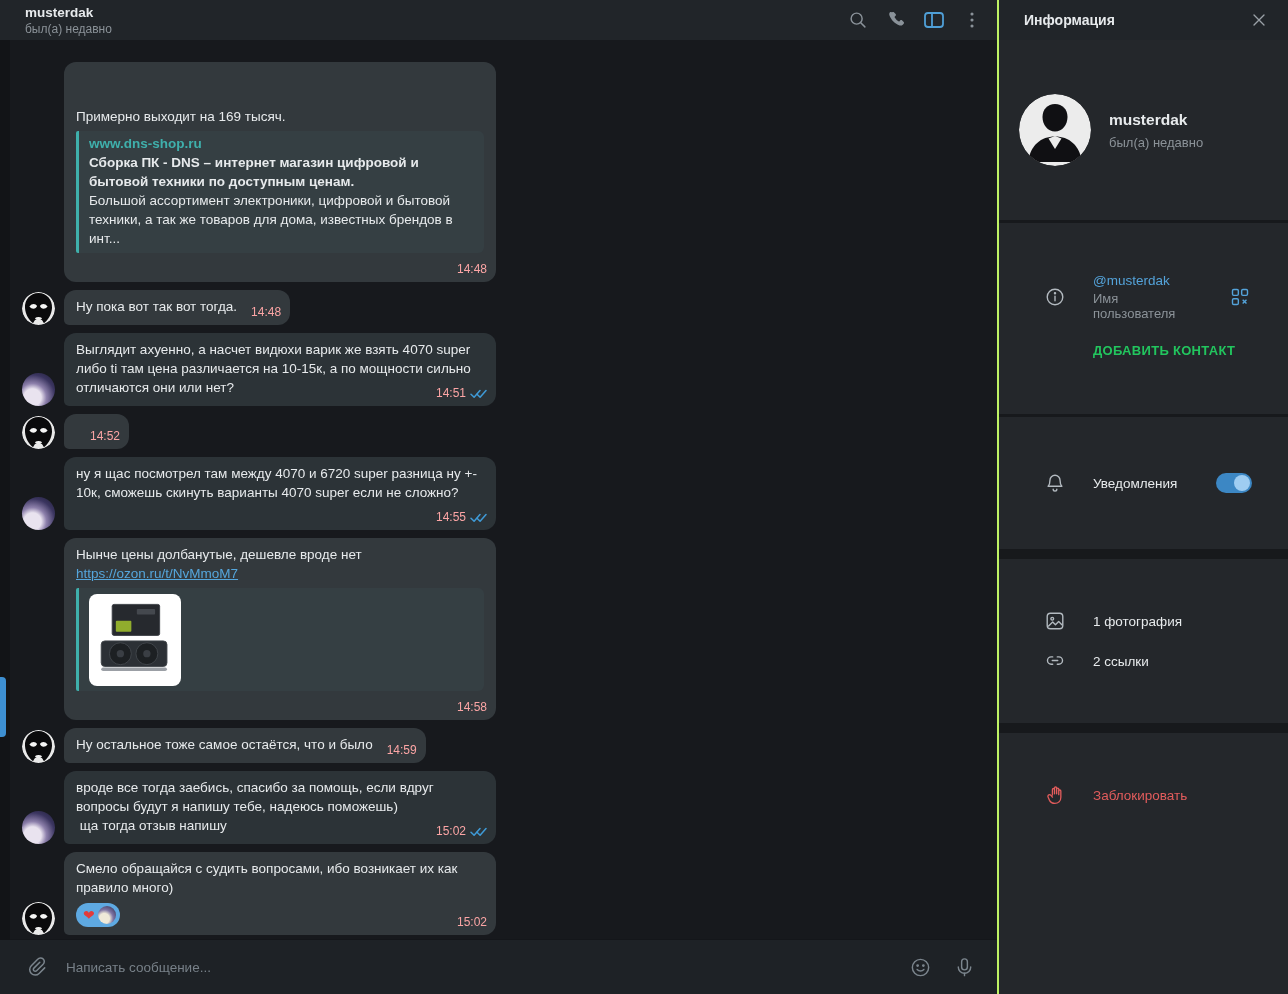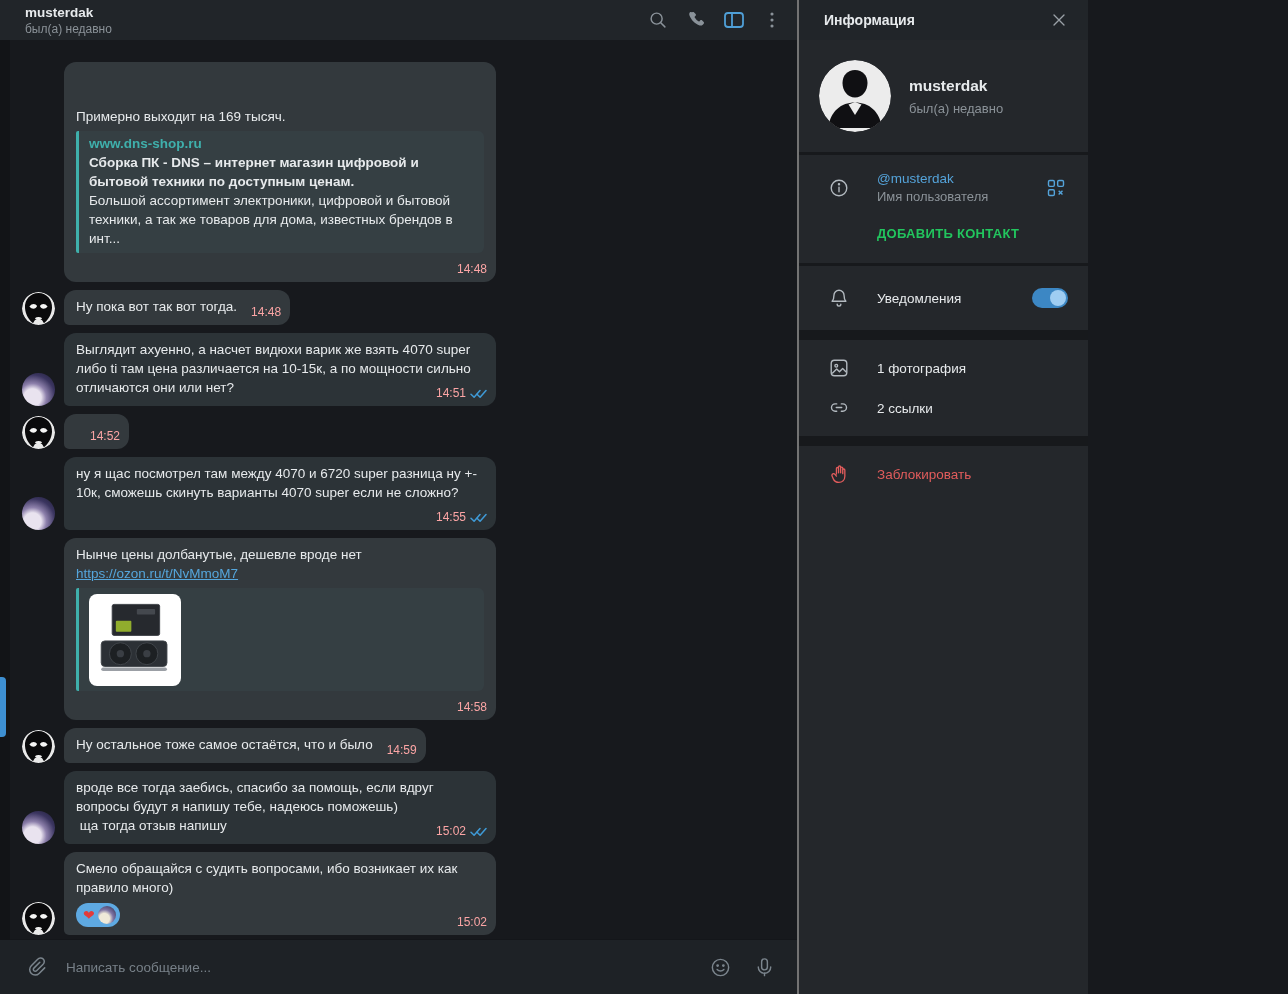--- a/index.html
+++ b/index.html
@@ -1,18 +1,18 @@
 <!DOCTYPE html>
 <html><head>
 <meta charset="utf-8">
 <style>
   * { margin:0; padding:0; box-sizing:border-box; }
   html,body { width:1288px; height:994px; overflow:hidden; background:#17191d;
     font-family:"Liberation Sans","DejaVu Sans",sans-serif; color:#e7eaec; }
-  .app { display:flex; width:1088px; height:994px;justify-content:space-between; }
+  .app { display:flex; width:1288px; height:994px;justify-content:space-between; }
 
   
   .chat { flex:1; min-width:0; display:flex; flex-direction:column; position:relative; }
   .chat-header { height:40px; background:#212529; display:flex; align-items:center;
     padding-left:25px; z-index:6; flex:none; }
   .chat-title { font-size:13.5px; font-weight:bold; line-height:16px; }
   .chat-status { font-size:12px; color:#8b9298; line-height:14px; margin-top:1px; }
   .header-actions { margin-left:auto; display:flex; align-items:center; gap:8px; padding-right:10px; }
   .icon-btn { width:30px; height:30px; display:flex; align-items:center; justify-content:center;
     border-radius:4px; cursor:pointer; }
@@ -59,32 +59,32 @@
     background:radial-gradient(circle at 35% 70%, #efe9d8 0 30%, #7d74a4 52%, #262343 100%); }
 
   
   .composer { height:54px; flex:none; background:#1e2226; display:flex; align-items:center;
     padding:0 18px 0 22px; gap:14px; box-shadow:0 -1px 0 #14161a; }
   .composer-input { flex:1; background:transparent; border:none; outline:none;
     color:#e7eaec; font-size:13.5px; font-family:inherit; }
   .composer-input::placeholder { color:#778088; }
 
   
-  .panel { width:291px; flex:none; background:#24272b; border-left:2px solid #737373;
-    display:flex; flex-direction:column; }
+  .panel { width:291px; flex:none; background:#24272b; border-left:2px solid #bef264;
+    display:flex; flex-direction:column;gap:34px; }
   .panel-header { height:40px; flex:none; background:#212529; display:flex; align-items:center;
     padding:0 14px 0 25px; }
   .panel-title { font-size:14px; font-weight:bold; }
   .panel-profile { display:flex; align-items:center; gap:18px; padding:20px; }
   .profile-avatar { width:72px; height:72px; border-radius:50%; overflow:hidden; cursor:pointer; flex:none; }
   .profile-name { font-size:15.5px; font-weight:bold; }
   .profile-status { font-size:13px; color:#8b9298; margin-top:6px; }
   .divider { height:3px; background:#17191c; flex:none; }
   .divider.thick { height:10px; }
-  .panel-section { padding:8px 0; }
+  .panel-section { padding:8px 16px; }
   .panel-row { display:flex; align-items:center; padding:8px 20px 8px 28px; gap:26px;
     cursor:pointer; min-height:40px; }
   .panel-row .txt { font-size:13.5px; }
   .row-icon { width:24px; height:24px; flex:none; display:flex; align-items:center; justify-content:center; }
   .username-texts { flex:1; min-width:0; }
   .username-value { color:#54a3da; font-size:13.5px; }
   .username-caption { color:#8b9298; font-size:13px; margin-top:3px; }
   .add-contact { color:#22c55e; font-weight:bold; font-size:13px; letter-spacing:0.3px;
     padding:14px 20px 14px 78px; cursor:pointer; }
   .toggle { width:36px; height:20px; border-radius:10px; background:#3c87c4; position:relative;

